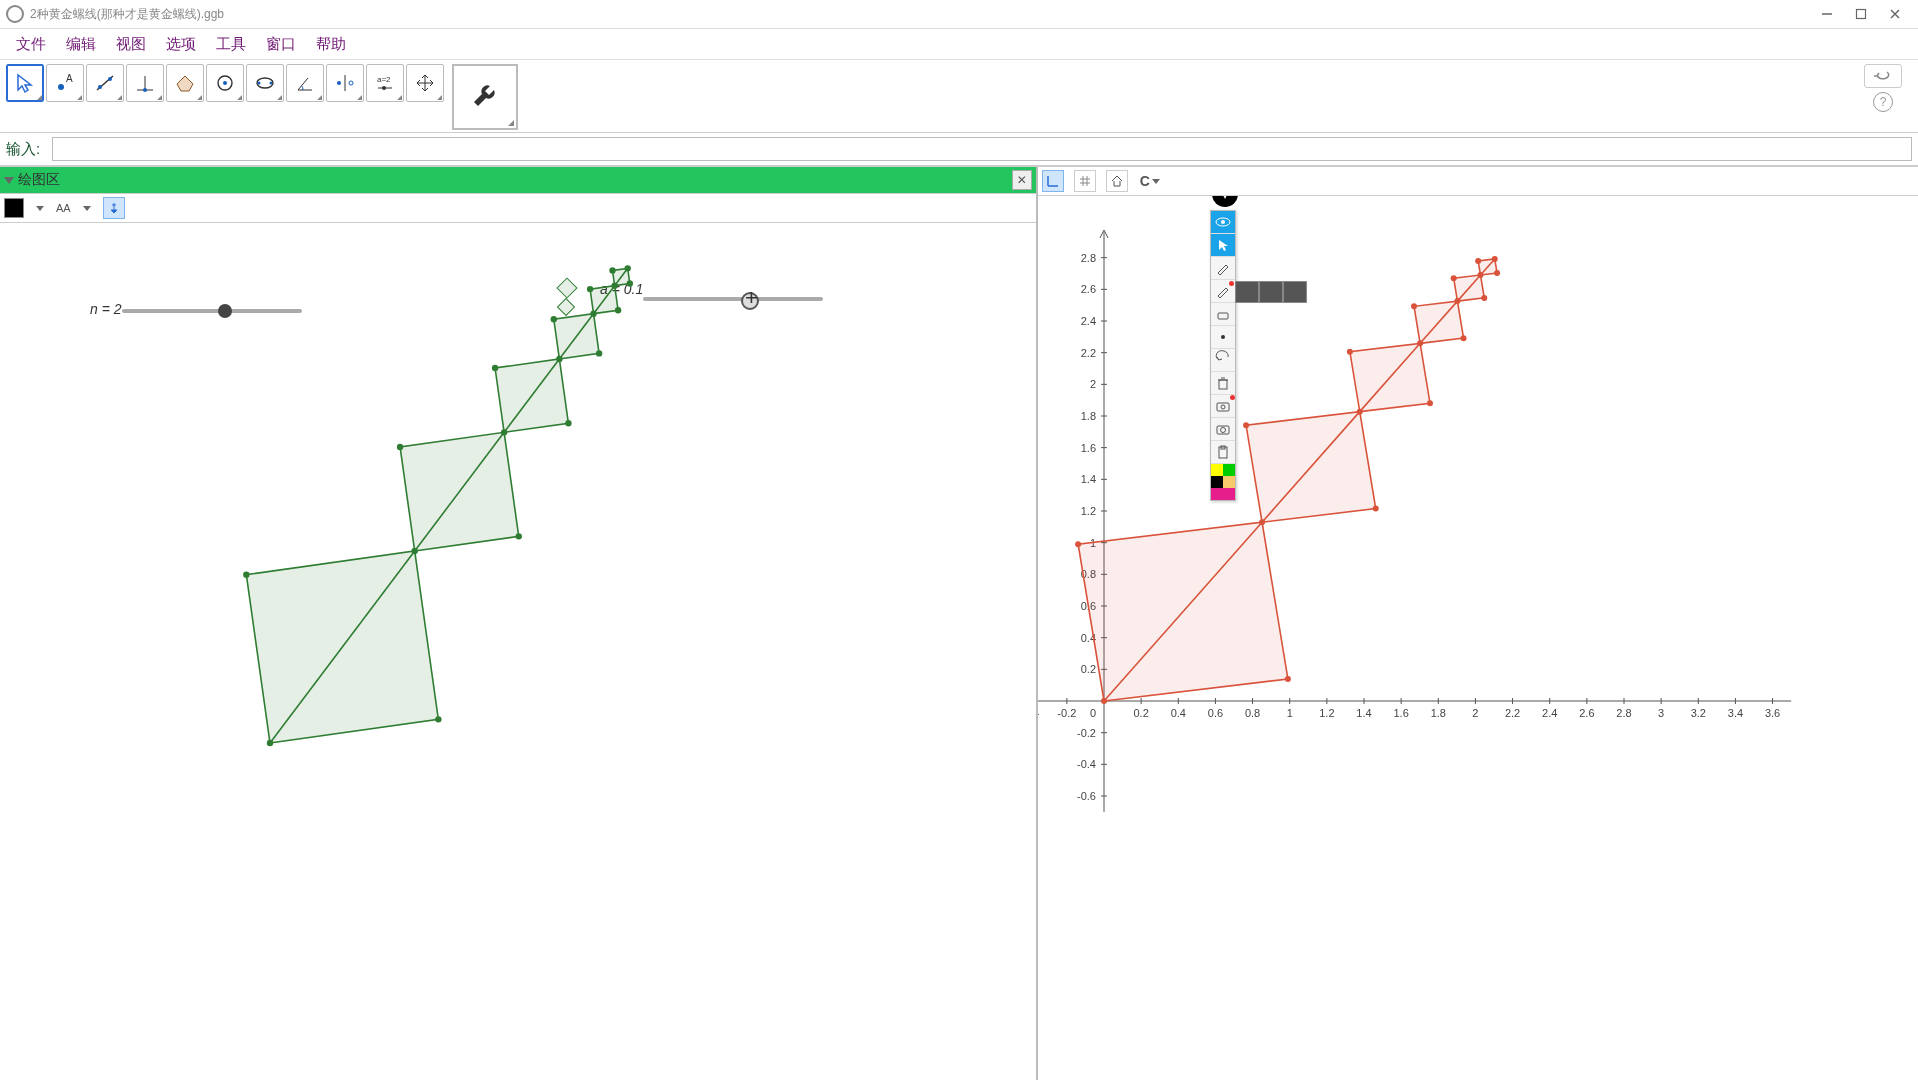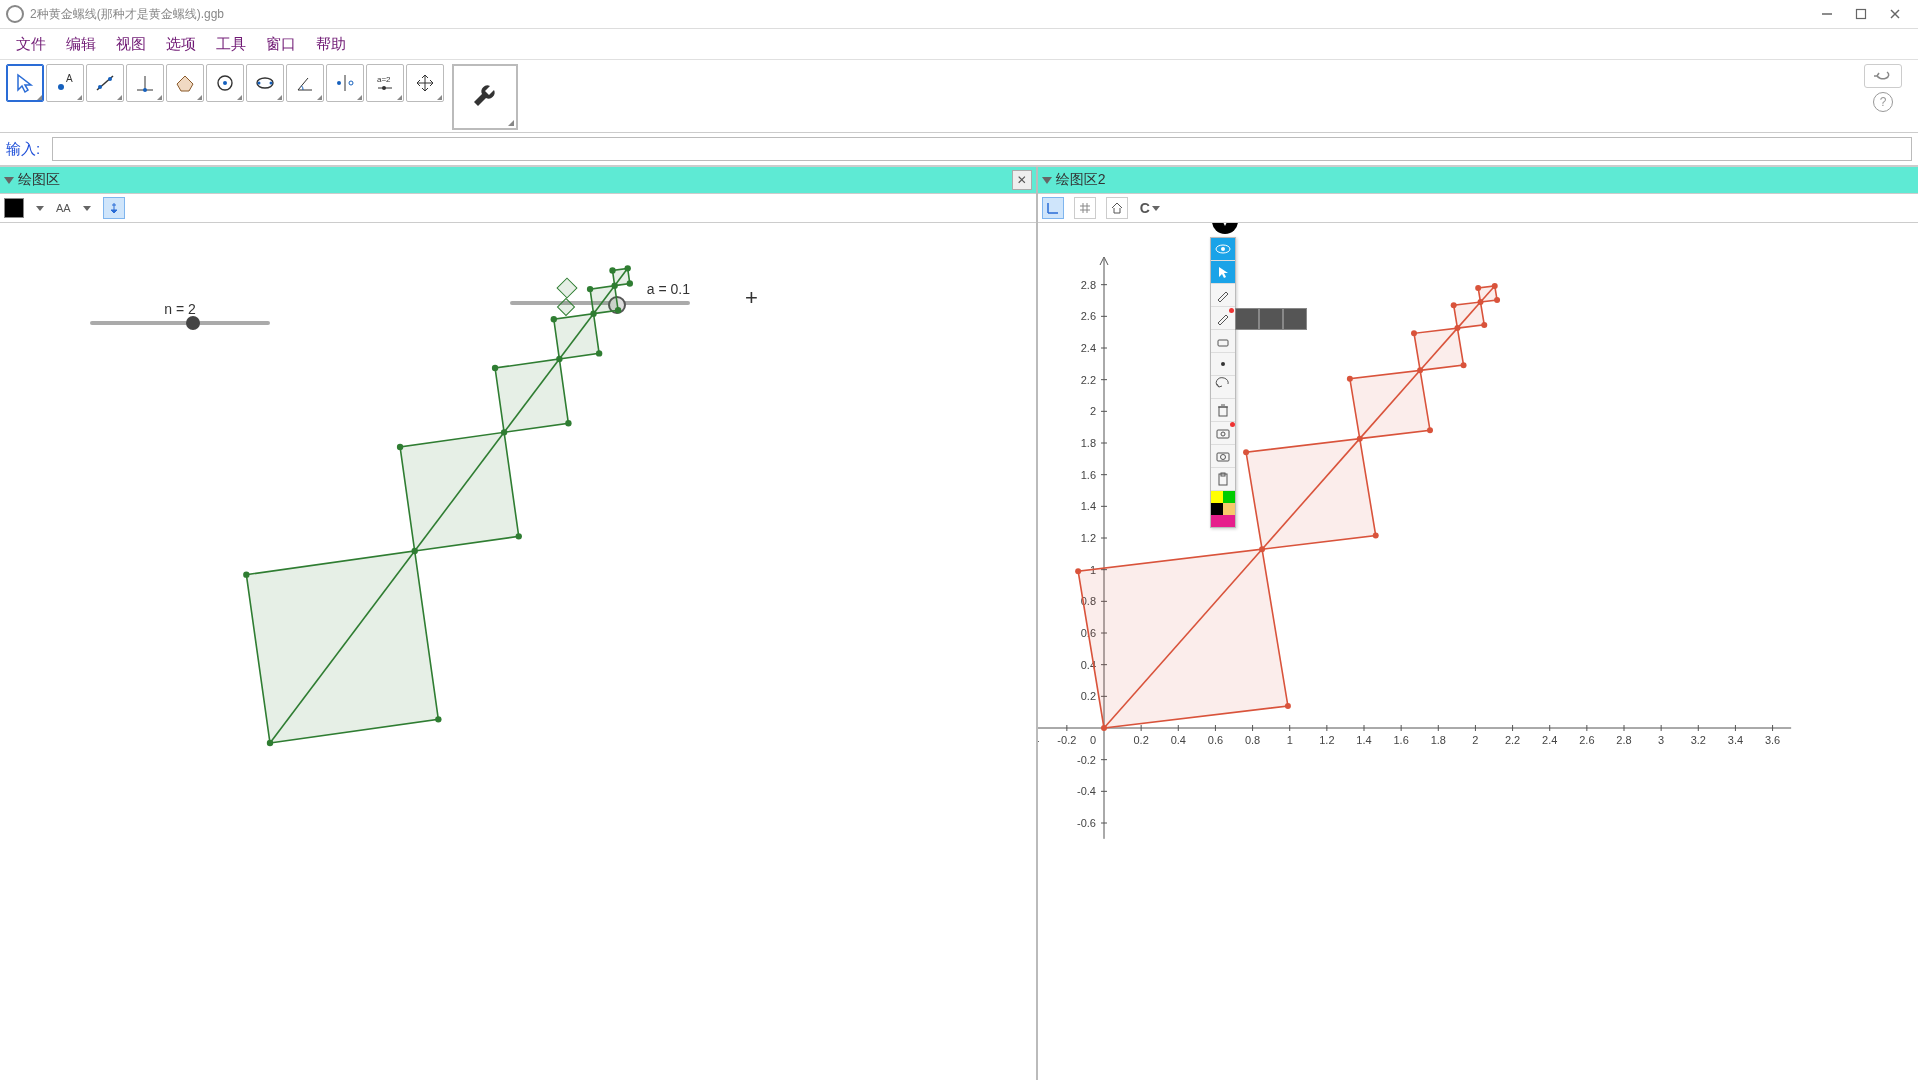--- a/index.html
+++ b/index.html
@@ -11,38 +11,38 @@
   .menubar{height:30px;display:flex;align-items:center;padding:0 8px;gap:4px;border-bottom:1px solid #e0e0e0;}
   .menubar .item{padding:4px 8px;font-size:15px;color:#701a75;}
   .toolbar-row{display:flex;align-items:flex-start;padding:4px 6px 2px 6px;gap:2px;border-bottom:1px solid #ccc;}
   .toolbar-row .rightbar{margin-left:auto;display:flex;flex-direction:column;align-items:center;gap:4px;padding-right:10px;}
   .tbtn{width:36px;height:36px;border:1px solid #bbb;background:#fff;display:flex;align-items:center;justify-content:center;position:relative;border-radius:2px;}
   .tbtn.selected{border-color:#2a6cd6;box-shadow:inset 0 0 0 1px #2a6cd6;}
   .tbtn .dd{position:absolute;right:1px;bottom:1px;width:0;height:0;border-left:5px solid transparent;border-bottom:5px solid #888;}
   .bigbtn{width:62px;height:62px;border:2px solid #bbb;background:#fff;display:flex;align-items:center;justify-content:center;position:relative;margin-left:6px;}
   .bigbtn .dd{position:absolute;right:2px;bottom:2px;width:0;height:0;border-left:6px solid transparent;border-bottom:6px solid #888;}
   .input-row{display:flex;align-items:center;height:32px;border-bottom:1px solid #ccc;padding:0 6px;}
-  .input-row .label{font-size:15px;color:#1d4ed8;margin-right:12px;}
+  .input-row .label{font-size:15px;color:#14532d;margin-right:12px;}
   .input-row input{flex:1;height:22px;border:1px solid #bbb;padding:0 4px;font-size:13px;}
   .workarea{display:flex;height:calc(100% - 28px - 30px - 72px - 32px);border-top:1px solid #ccc;}
   .panel{display:flex;flex-direction:column;position:relative;}
   .panel.left{flex:0 0 54%;border-right:2px solid #bbb;}
   .panel.right{flex:1;}
-  .panel-header{height:26px;background:#5eead4;border-bottom:1px solid #ccc;display:flex;align-items:center;padding:0 4px;gap:4px;}
+  .panel-header{height:26px;background:#22c55e;border-bottom:1px solid #ccc;display:flex;align-items:center;padding:0 4px;gap:4px;}
   .panel-header .tri{width:0;height:0;border-left:5px solid transparent;border-right:5px solid transparent;border-top:7px solid #666;}
   .panel-header .title{font-size:14px;color:#333;}
   .panel-header .closebtn{margin-left:auto;width:18px;height:18px;border:1px solid #aaa;background:#eee;display:flex;align-items:center;justify-content:center;font-size:12px;color:#555;}
   .panel-tools{height:28px;border-bottom:1px solid #ccc;display:flex;align-items:center;padding:0 4px;gap:10px;}
   .swatch{width:18px;height:18px;background:#000;border:1px solid #888;}
   .mini{width:20px;height:20px;border:1px solid #ccc;display:flex;align-items:center;justify-content:center;font-size:10px;background:#fff;}
   .mini.active{background:#cfe5fb;border-color:#7fb5ee;}
   .dropdown-btn{display:flex;align-items:center;gap:2px;padding:0 2px;}
   .dropdown-btn .tri-sm{width:0;height:0;border-left:4px solid transparent;border-right:4px solid transparent;border-top:5px solid #666;}
   .canvas{flex:1;position:relative;overflow:hidden;background:#fff;}
-  .slider{position:absolute;display:flex;flex-direction:column;align-items:center;font-size:14px;}
+  .slider{position:absolute;display:flex;flex-direction:row;align-items:center;font-size:14px;font-style:italic;}
   .slider .track{height:4px;background:#aaa;position:relative;border-radius:2px;}
   .slider .handle{width:14px;height:14px;background:#444;border-radius:50%;position:absolute;top:-5px;}
   .slider .label{margin-bottom:4px;color:#333;}
   .floating-tools{position:absolute;display:flex;flex-direction:column;background:#f5f5f5;border:1px solid #bbb;box-shadow:1px 1px 3px rgba(0,0,0,.2);}
   .floating-tools .ft{width:24px;height:22px;display:flex;align-items:center;justify-content:center;border-bottom:1px solid #ddd;}
   .floating-tools .ft.eye{background:#1aa3e8;color:#fff;}
   .floating-tools .ft.arrow{background:#1aa3e8;color:#fff;}
   .floating-tools .colors{display:flex;flex-wrap:wrap;width:24px;}
   .floating-tools .colors div{width:12px;height:12px;}
   .ext-horiz{position:absolute;display:flex;background:#666;}
@@ -260,24 +260,20 @@
           <circle cx="629.8103322623573" cy="60.512378353614224" r="3.2" fill="#2f7d32"></circle>
           <circle cx="627.6786178749519" cy="45.34444234469953" r="3.2" fill="#2f7d32"></circle>
           <circle cx="612.5106818660373" cy="47.47615673210487" r="3.2" fill="#2f7d32"></circle>
           <rect x="560" y="58" width="14" height="14" fill="rgba(47,125,50,0.12)" stroke="#2f7d32" transform="rotate(45 567 65)"></rect>
           <rect x="560" y="78" width="12" height="12" fill="rgba(47,125,50,0.12)" stroke="#2f7d32" transform="rotate(45 566 84)"></rect>
         </svg>
     </div>
   </div>
 
   <div class="panel right">
-    <div class="panel-header">
-      <span class="tri"></span>
-      <span class="title">绘图区2</span>
-    </div>
     <div class="panel-tools">
       <div class="mini active">
           <svg width="14" height="14">
             <path d="M2 12 L12 12 M2 2 L2 12" stroke="#2a6cd6" stroke-width="1.5"></path>
           </svg>
         </div>
       <div class="mini">
           <svg width="14" height="14">
             <path d="M2 5h10M2 9h10M5 2v10M9 2v10" stroke="#888"></path>
           </svg>

